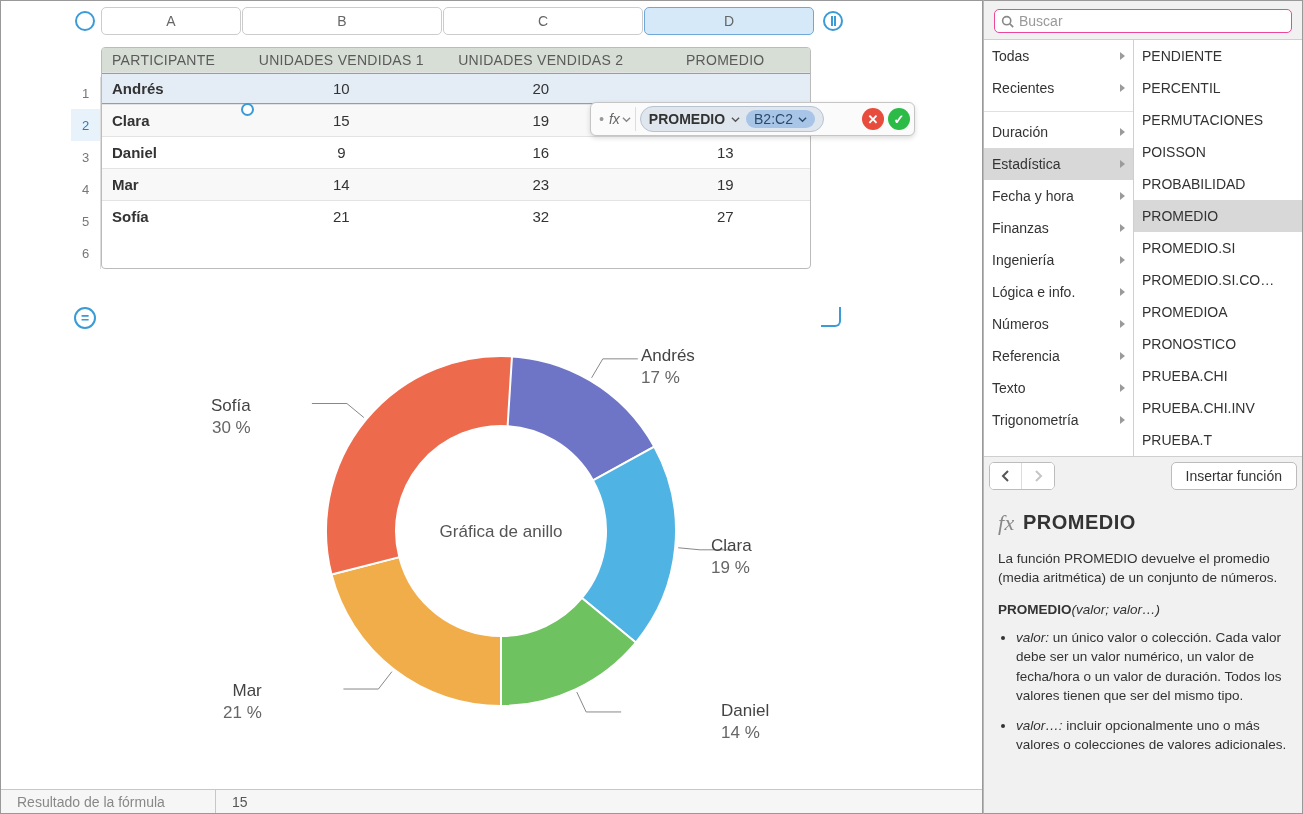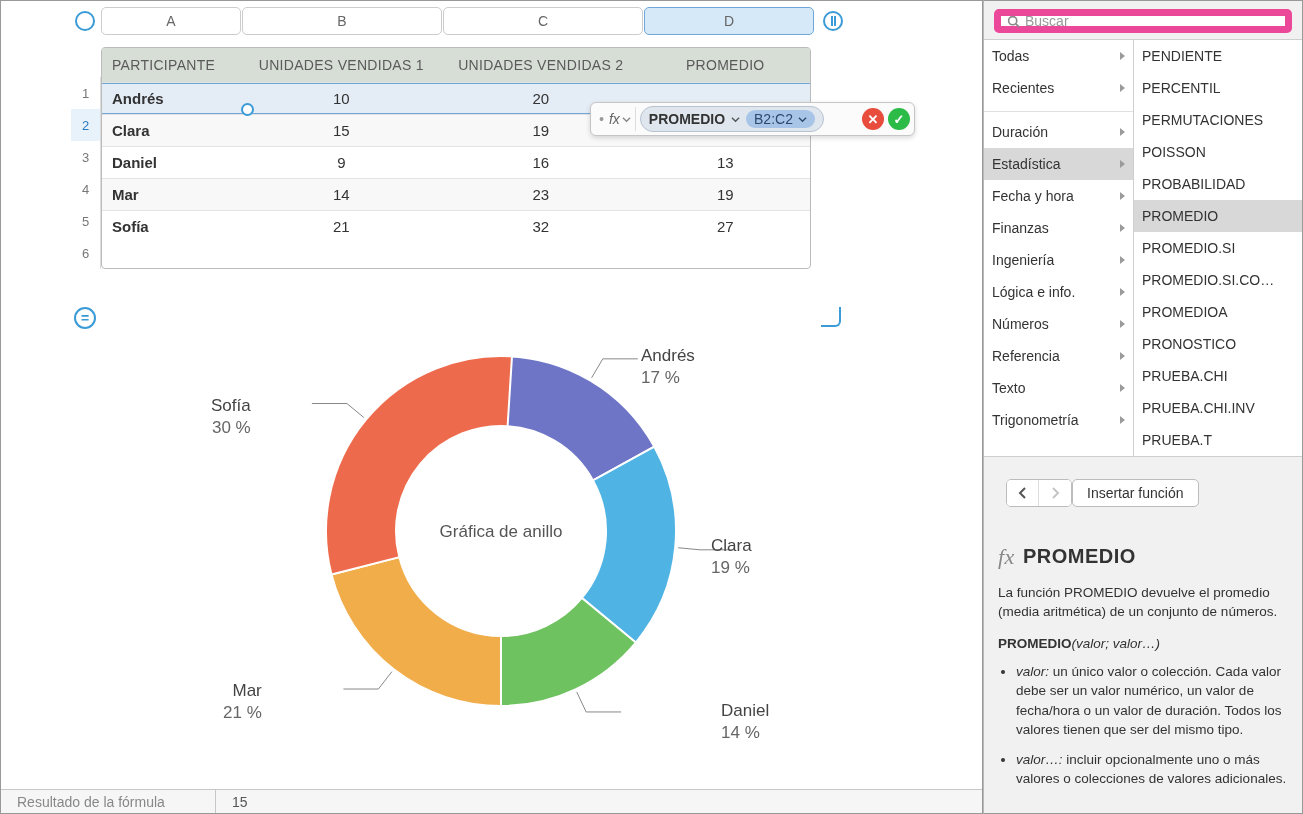--- a/index.html
+++ b/index.html
@@ -11,21 +11,21 @@
 .col-header{background:#fff;border:1px solid #ccc;display:flex;align-items:center;justify-content:center;color:#666;font-size:14px;border-radius:5px}
 .col-header.sel{background:#d6e9f8;border-color:#6fa8d8}
 .ring{width:20px;height:20px;border:2px solid #3b9bd6;border-radius:50%;position:absolute}
 .sheet{position:relative;margin-top:6px}
 .table-wrap{display:flex}
 .row-nums{display:flex;flex-direction:column;width:30px;margin-left:70px;margin-top:30px}
 .row-num{height:32px;display:flex;align-items:center;justify-content:center;color:#777;font-size:13px;border-right:1px solid #ddd}
 .row-num.sel{color:#2b7bbf;background:#e8f2fb}
 .table{border:1px solid #bbb;border-radius:4px;overflow:hidden;width:710px}
 .table-title{text-align:center;font-size:19px;color:#444;padding:6px 0;font-weight:500}
-.thead{display:flex;background:#d7ded6;height:34px}
+.thead{display:flex;background:#d7ded6;height:24px}
 .th{display:flex;align-items:center;justify-content:center;color:#5a5a5a;font-size:14px;letter-spacing:0.3px;font-weight:500}
 .th.left{justify-content:flex-start;padding-left:10px}
 .tr{display:flex;height:32px;border-top:1px solid #e3e3e3}
 .tr:nth-child(odd){background:#fff}
 .tr:nth-child(even){background:#f8f8f8}
 .td{display:flex;align-items:center;justify-content:center;color:#333;font-size:15px}
 .td.left{justify-content:flex-start;padding-left:10px;font-weight:600}
 .tr.sel{background:#e4ecf6}
 .tr.sel .td{border-top:1px solid #6fa8d8;border-bottom:1px solid #6fa8d8}
 .w1{width:140px}
@@ -46,30 +46,30 @@
 .actbtn.red{background:#e74c3c}
 .actbtn.green{background:#2dbb48}
 .chart-area{position:absolute;top:310px;left:180px;width:640px;height:450px}
 .chart-area svg{overflow:visible}
 .clabel{position:absolute;font-size:17px;color:#444}
 .clabel .pct{display:block;color:#666;margin-top:2px}
 .statusbar{position:absolute;bottom:0;left:0;right:0;height:24px;display:flex;border-top:1px solid #c7c7c7;background:#f6f6f6;font-size:14px}
 .statusbar .lbl{padding:0 16px;display:flex;align-items:center;color:#888;border-right:1px solid #c7c7c7;width:215px}
 .statusbar .val{padding:0 16px;display:flex;align-items:center;color:#555}
 .search-wrap{padding:8px 10px 6px}
-.search{background:#fff;border:7px solid #ec4899;border-radius:5px;height:24px;display:flex;align-items:center;padding:0 6px;gap:5px;color:#999}
+.search{background:#fff;border:1px solid #ec4899;border-radius:5px;height:24px;display:flex;align-items:center;padding:0 6px;gap:5px;color:#999}
 .search svg{width:13px;height:13px;stroke:#888;fill:none;stroke-width:2}
 .fn-lists{display:flex;flex:0 0 auto;border-top:1px solid #cfcfcf;border-bottom:1px solid #cfcfcf}
 .fn-cats{width:150px;border-right:1px solid #cfcfcf;background:#fff}
 .fn-names{flex:1;background:#fff;overflow:hidden}
 .fn-item{padding:16px 8px;font-size:14px;color:#333;display:flex;align-items:center;justify-content:space-between;height:25px}
 .fn-item.sel{background:#d8d8d8}
 .fn-item.hr{border-bottom:1px solid #e0e0e0;height:8px;padding:0;margin-bottom:4px}
 .tri{width:0;height:0;border-left:5px solid #9b9b9b;border-top:4px solid transparent;border-bottom:4px solid transparent}
-.fn-ctrl{display:flex;justify-content:flex-start;padding:22px;align-items:center}
+.fn-ctrl{display:flex;justify-content:space-between;padding:5px;align-items:center}
 .seg{display:flex;border:1px solid #bcbcbc;border-radius:5px;overflow:hidden;background:#fff}
 .seg button{width:32px;height:26px;border:none;background:#fff;display:flex;align-items:center;justify-content:center;color:#555}
 .seg button:first-child{border-right:1px solid #dcdcdc}
 .seg button:last-child{color:#c5c5c5}
 .btn{background:#fff;border:1px solid #bcbcbc;border-radius:5px;padding:5px 14px;font-size:14px;color:#333}
 .fn-help{padding:12px 14px;font-size:13.5px;line-height:1.45;color:#333;overflow:auto}
 .fn-help h2{font-size:20px;letter-spacing:0.5px;margin-bottom:10px;display:flex;align-items:center;gap:8px;font-weight:700}
 .fn-help h2 .fxi{font-style:italic;font-family:Georgia,serif;color:#888;font-size:22px;font-weight:normal}
 .fn-help p{margin-bottom:12px}
 .fn-help .sig{font-size:13.5px;margin-bottom:8px}

